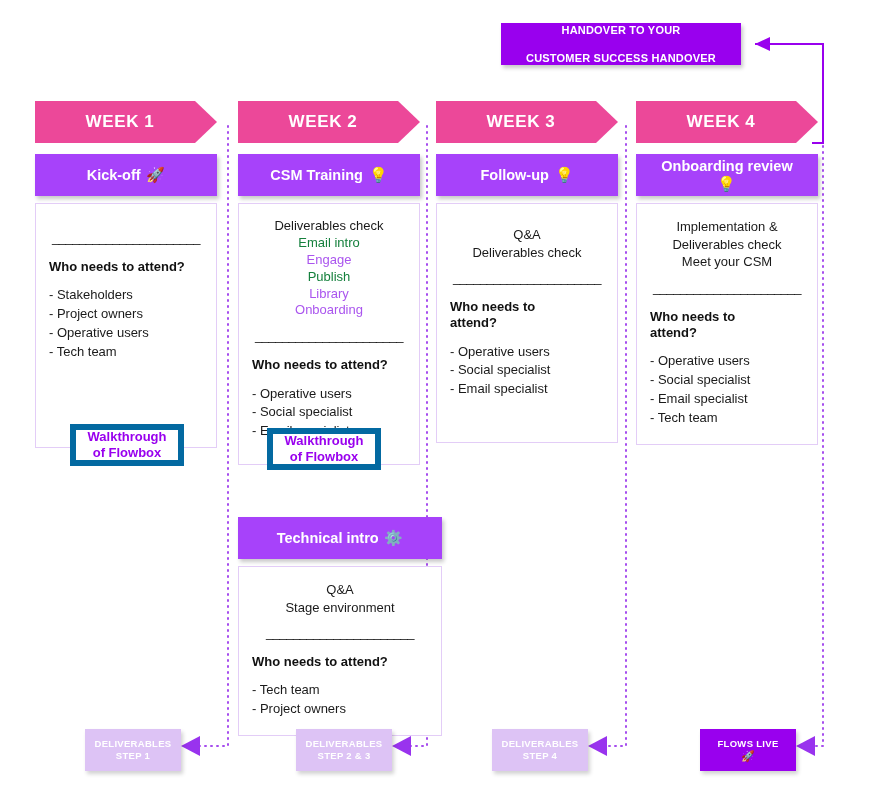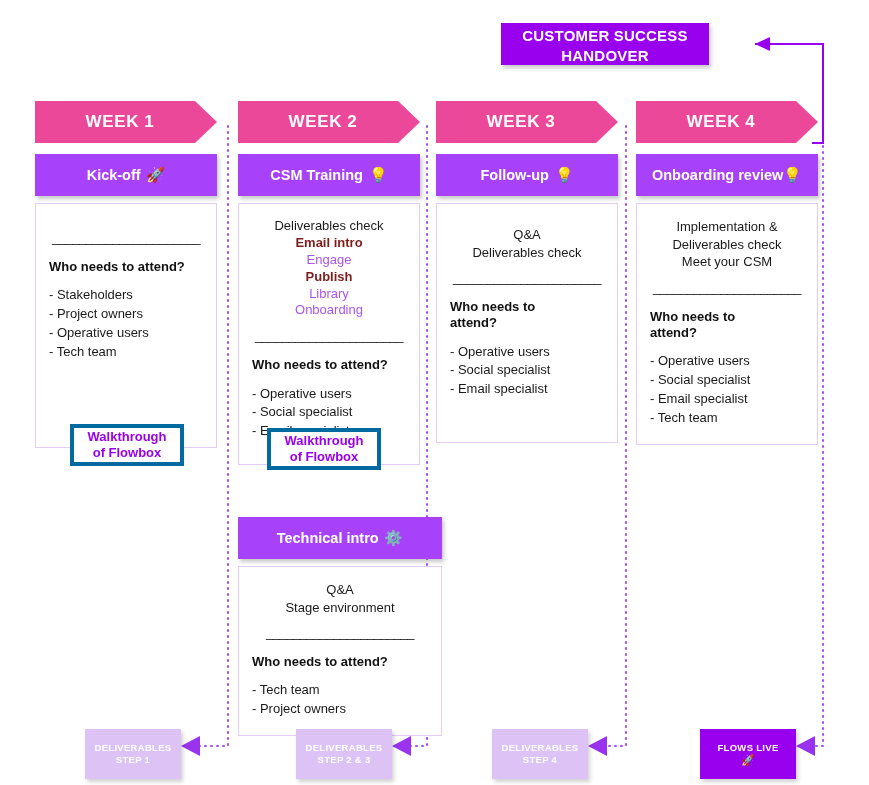--- a/index.html
+++ b/index.html
@@ -15,27 +15,27 @@
   }
   #stage { position: absolute; inset: 0; }
 
   
   #wires { position: absolute; left: 0; top: 0; width: 869px; height: 785px; }
 
   
   .handover {
     position: absolute;
     left: 501px; top: 23px;
-    width: 208px; height: 42px;
+    width: 240px; height: 42px;
     background: #9900ee;
     color: #ffffff;
-    font-size: 15px; font-weight: bold;
+    font-size: 11px; font-weight: bold;
     letter-spacing: .2px;
     display: flex; flex-direction: column;
-    align-items: center; justify-content: flex-end;
+    align-items: center; justify-content: space-between;
     text-align: center; line-height: 1.3;
     box-shadow: 2px 3px 4px rgba(0,0,0,.22);
   }
 
   
   .col { position: absolute; top: 101px; width: 182px; }
   .col.c1 { left: 35px; }
   .col.c2 { left: 238px; }
   .col.c3 { left: 436px; }
   .col.c4 { left: 636px; }
@@ -58,21 +58,21 @@
     min-height: 42px;
     background: #a742fa;
     color: #fff;
     font-size: 14.5px; font-weight: bold;
     display: flex; align-items: center; justify-content: center;
     text-align: center; line-height: 1.15;
     padding: 4px 8px;
     box-shadow: 2px 3px 4px rgba(0,0,0,.22);
   }
   .sub-banner .emoji { font-size: 15px; }
-  .sub-banner.stacked { flex-direction: row; gap: 0px; }
+  .sub-banner.stacked { flex-direction: column; gap: 0px; }
 
   
   .card {
     position: relative;
     margin-top: 7px;
     border: 1px solid #e3cdf7;
     background: #fff;
     padding: 14px 13px 16px 13px;
     font-size: 13px;
     color: #111;
@@ -82,57 +82,57 @@
   .card.tall-3 { min-height: 240px; }
   .card.tall-4 { min-height: 240px; }
   .card.tall-t { min-height: 164px; }
 
   .intro { text-align: center; line-height: 1.35; }
   .intro .plain { color: #1a1a1a; display: block; }
   .intro .accent-bold { color: #9900ee; font-weight: bold; display: block; margin-top: 12px; }
 
   .linklist { text-align: center; line-height: 1.3; }
   .linklist .lead { color: #1a1a1a; display:block; }
-  .linklist .b { color: #7f1d1d; font-weight: bold; display:block; }
+  .linklist .b { color: #15803d; font-weight: normal; display:block; }
   .linklist .n { color: #aa55ee; display:block; }
 
   .rule {
     color: #111; text-align: center; letter-spacing: -0.5px;
     font-size: 13px; margin: 9px 0 14px 0; overflow: hidden; white-space: nowrap;
   }
   .rule.c1 { margin-top: 12px; }
 
   .attend-q { font-weight: bold; font-size: 13px; color: #111; line-height: 1.25; }
   .attend-q.left { text-align: left; }
   .attend-list { margin-top: 11px; line-height: 1.45; font-size: 13px; color: #1a1a1a; }
   .attend-list div { white-space: nowrap; }
 
   
   .walkthrough {
     position: absolute;
     width: 114px; height: 42px;
-    border: 4px solid #0369a1;
+    border: 6px solid #0369a1;
     background: #fff;
     color: #9900ee;
     font-size: 13px; font-weight: bold;
     display: flex; flex-direction: column;
     align-items: center; justify-content: center;
     line-height: 1.2; text-align: center;
     z-index: 5;
   }
   .walkthrough.w1 { left: 70px; top: 424px; }
   .walkthrough.w2 { left: 267px; top: 428px; }
 
   
   .tech-col { position: absolute; left: 238px; top: 517px; width: 204px; }
 
   
   .badge {
     position: absolute;
-    height: 50px;
+    height: 42px;
     background: #ddc3f5;
     color: #ffffff;
     font-size: 9.5px; font-weight: bold;
     letter-spacing: .3px;
     display: flex; flex-direction: column;
     align-items: center; justify-content: center;
     text-align: left; line-height: 1.3;
     box-shadow: 2px 3px 4px rgba(0,0,0,.18);
   }
   .badge.b1 { left: 85px; top: 729px; width: 96px; }

